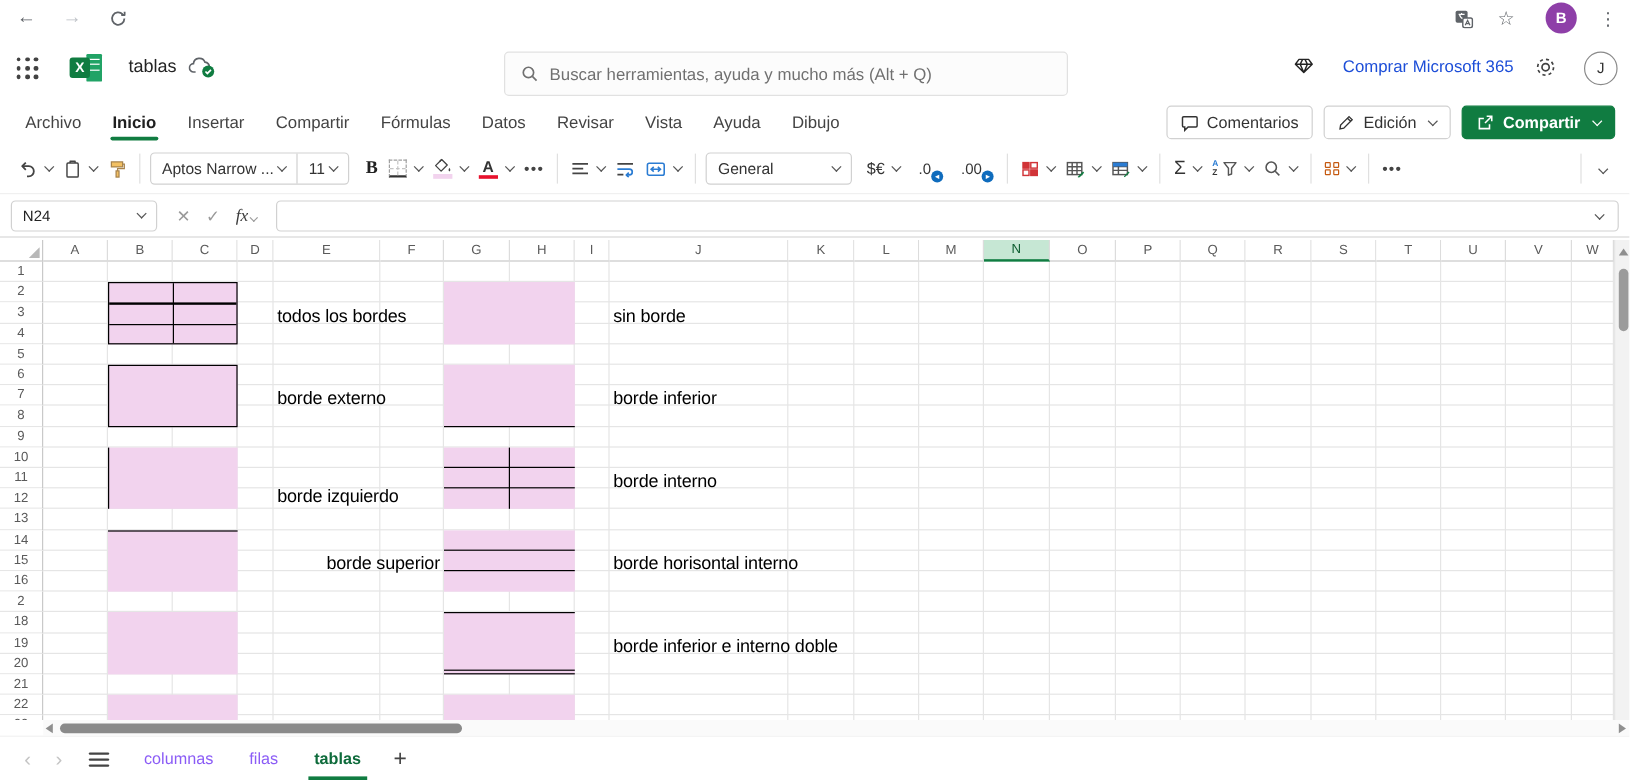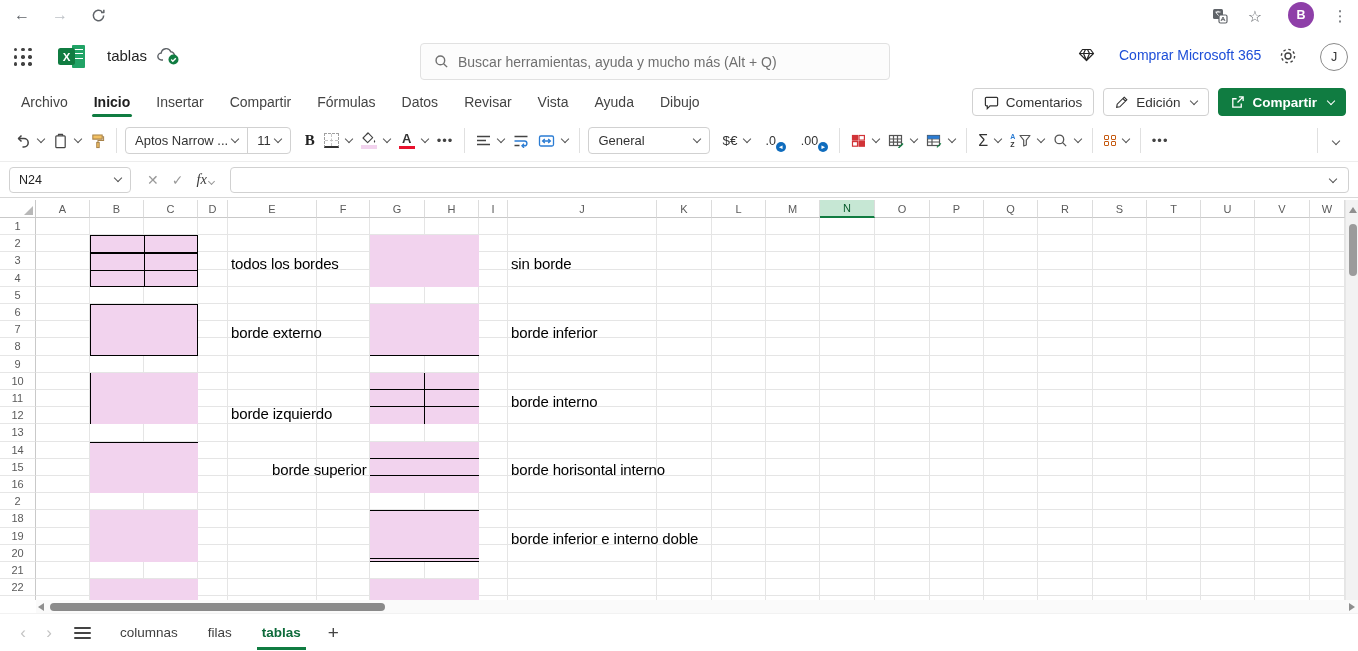--- a/index.html
+++ b/index.html
@@ -97,21 +97,21 @@
   .hthumb{position:absolute;left:14px;top:2.5px;width:335px;height:8px;border-radius:4px;background:#8A8A8A}
   .tri-left{width:0;height:0;border-top:4px solid transparent;border-bottom:4px solid transparent;border-right:6px solid #8F8F8F;position:absolute;left:2px;top:2.5px}
   .tri-right{width:0;height:0;border-top:4px solid transparent;border-bottom:4px solid transparent;border-left:6px solid #8F8F8F;position:absolute;right:3px;top:2.5px}
 
   
   .sbar{position:absolute;left:0;top:613px;width:100%;height:38px;background:#fff;display:flex;align-items:center;padding:0 10px;border-top:1px solid #F2F2F2}
   .snav{color:#C4C4C4;font-size:17px;width:26px;text-align:center;line-height:1}
   .hamb{width:17px;margin:0 14px 0 12px}
   .hamb i{display:block;height:2px;background:#444;margin:3px 0;border-radius:1px}
   .stabs{display:flex;align-items:center;height:100%}
-  .stab{padding:0 15px;font-size:13.5px;color:#404040;height:100%;display:flex;align-items:center;position:relative;white-space:nowrap}
+  .stab{padding:0 15px;font-size:13.5px;color:#8b5cf6;height:100%;display:flex;align-items:center;position:relative;white-space:nowrap}
   .stab.active{font-weight:bold;color:#0E6B3B}
   .stab.active::after{content:"";position:absolute;left:10px;right:10px;bottom:1px;height:3px;background:#107C41}
   .addsheet{font-size:19px;color:#444;padding:0 12px;line-height:1}
 </style>
 </head>
 <body>
 
 <div class="page">
 
   <div class="browser">

